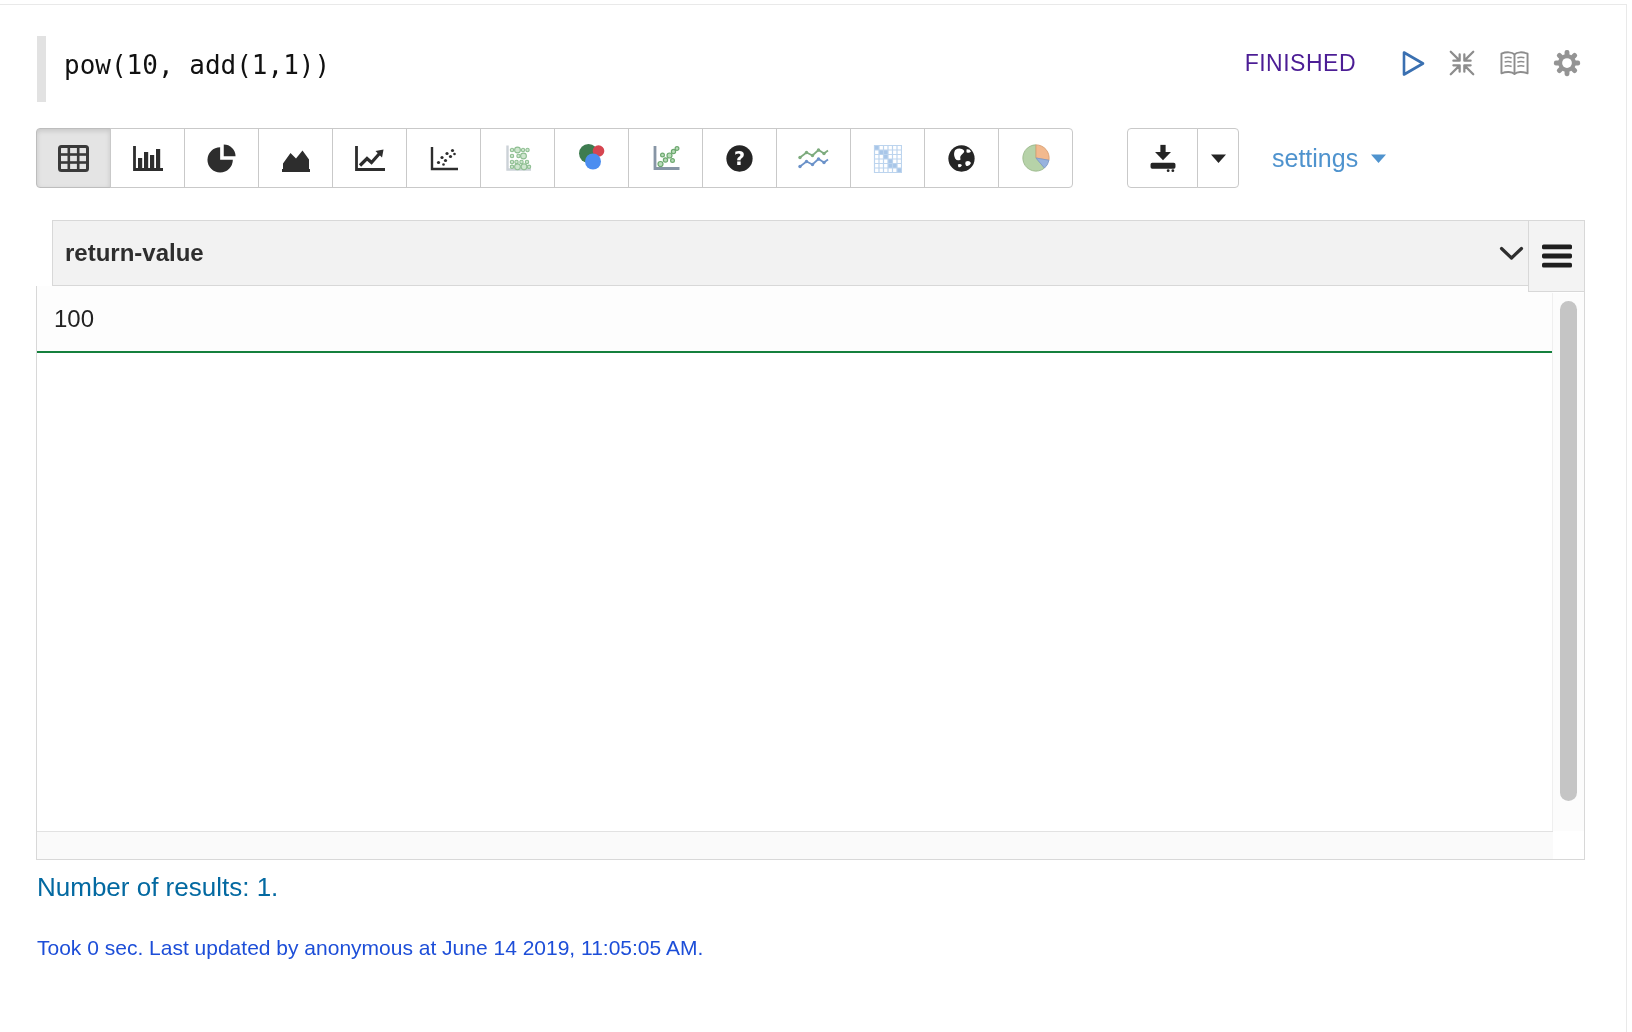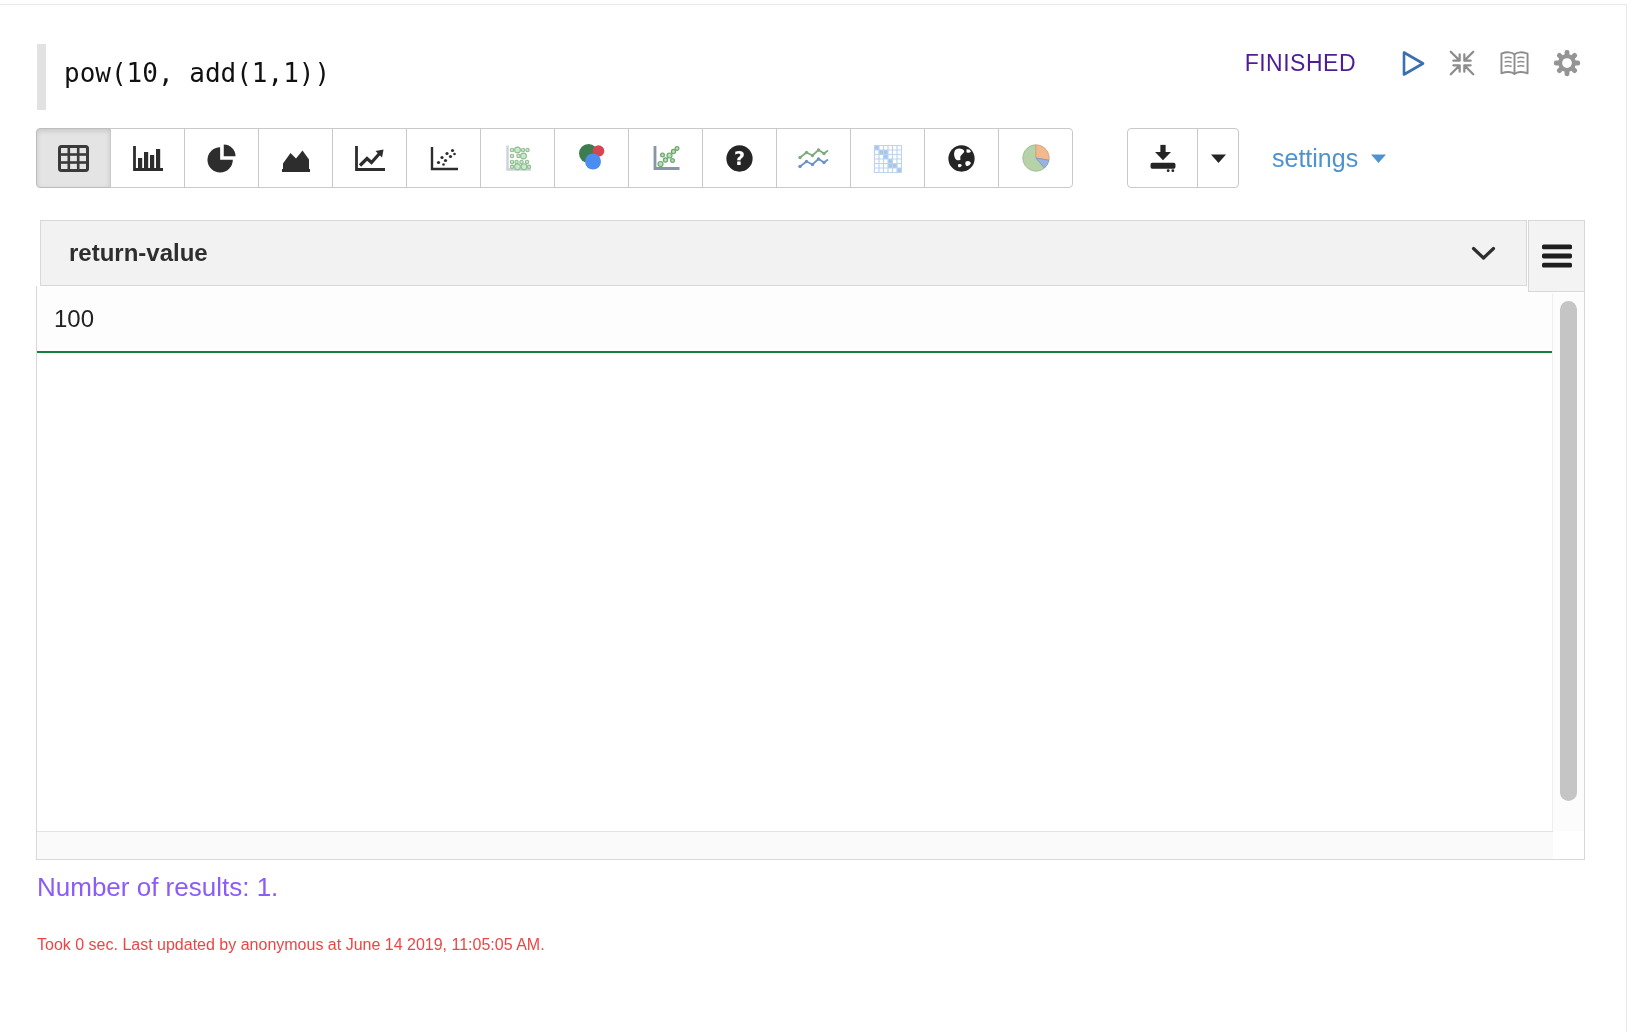--- a/index.html
+++ b/index.html
@@ -6,21 +6,21 @@
   .screen {
     position:relative; width:1632px; height:1032px; overflow:hidden;
     background:#ffffff; font-family:"Liberation Sans", sans-serif; color:#222;
   }
   .frame {
     position:absolute; top:4px; left:0; right:5px; bottom:0;
     border-top:1px solid #e9e9e9; border-right:1px solid #e9e9e9;
   }
 
   
-  .code-area { position:absolute; left:37px; top:44px; display:flex; cursor:text;justify-content:space-between; }
+  .code-area { position:absolute; left:37px; top:36px; display:flex; cursor:text;justify-content:space-between; }
   .code-gutter { width:9px; height:66px; background:#e2e2e2; }
   .code-text { font-family:"DejaVu Sans Mono", monospace; font-size:26px; color:#111;
                padding:14px 0 0 18px; white-space:pre; }
 
   
   .status-area { position:absolute; top:44px; right:50px; height:38px;
                  display:flex; align-items:center; }
   .status-label { font-size:23px; color:#4c1d95; letter-spacing:.5px; margin-right:24px; }
   .icon-btn { margin-left:21px; display:flex; align-items:center; cursor:pointer; background:none; border:none; padding:0; }
 
@@ -40,41 +40,41 @@
   .dl-caret-btn { width:42px; height:60px; background:#fff; border:1px solid #c9c9c9;
             box-sizing:border-box; margin-left:-1px; display:flex; align-items:center; justify-content:center;
             cursor:pointer; padding:0; border-radius:0 4px 4px 0; }
 
   .settings-link { position:absolute; left:1272px; top:128px; height:60px;
                    display:flex; align-items:center; gap:12px; color:#4f93ce;
                    font-size:25px; cursor:pointer; }
 
   
   .table-widget { position:absolute; left:36px; top:220px; width:1549px; height:640px; }
-  .th-row { position:absolute; left:4px; top:0; width:1487px; height:66px;
+  .th-row { position:absolute; left:16px; top:0; width:1487px; height:66px;
             background:#f2f2f2; border:1px solid #d8d8d8; box-sizing:border-box;
-            display:flex; align-items:center; padding:0 28px; cursor:pointer; }
+            display:flex; align-items:center; padding:0 12px; cursor:pointer; }
   .th-label { font-size:24px; font-weight:bold; color:#2e2e2e; }
   .th-chevron { margin-left:auto; margin-right:2px; display:flex; cursor:pointer; }
   .menu-box { position:absolute; top:0; right:0; width:57px; height:72px;
               background:#f3f3f3; border:1px solid #d8d8d8; box-sizing:border-box;
               display:flex; align-items:center; justify-content:center; cursor:pointer; z-index:2; }
   .t-body { position:absolute; left:0; top:66px; right:0; bottom:0; background:#fff;
             border:1px solid #d8d8d8; border-top:none; box-sizing:border-box; }
   .t-row { height:65px; border-bottom:2px solid #15803d; display:flex; align-items:center;
            padding-left:17px; margin-right:31px; font-size:24px; color:#222; background:#fdfdfd; }
   .vscroll { position:absolute; top:7px; right:0; width:31px; bottom:28px;
              background:#fcfcfc; border-left:1px solid #efefef; }
   .vthumb { position:absolute; left:7px; top:8px; width:17px; height:500px;
             background:#c5c5c5; border-radius:9px; }
   .h-strip { position:absolute; left:0; right:31px; bottom:0; height:28px;
              background:#fafafa; border-top:1px solid #e2e2e2; box-sizing:border-box; }
 
-  .results-line { position:absolute; left:37px; top:872px; font-size:26px; color:#8b5cf6; }
-  .footer-line { position:absolute; left:37px; top:936px; font-size:16px; color:#ef4444; }
+  .results-line { position:absolute; left:37px; top:872px; font-size:26px; color:#0369a1; }
+  .footer-line { position:absolute; left:37px; top:936px; font-size:21px; color:#1d4ed8; }
 </style>
 </head>
 <body>
 
 <div class="screen">
   <div class="frame"></div>
 
   <div class="code-area">
     <div class="code-gutter"></div>
     <div class="code-text">pow(10, add(1,1))</div>

